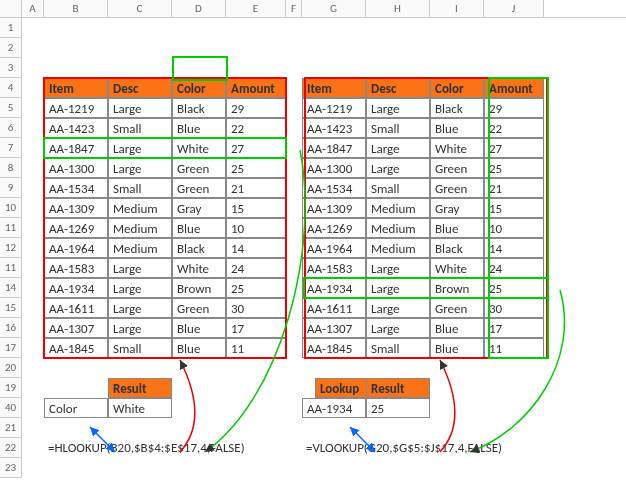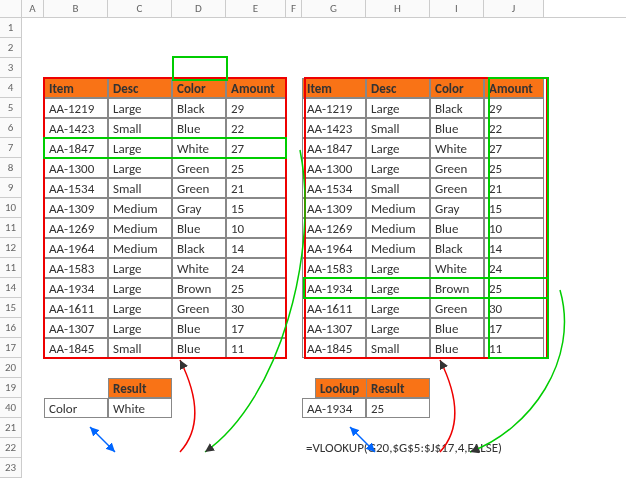--- a/index.html
+++ b/index.html
@@ -175,20 +175,21 @@
       <div class="cell td" style="left: 408px; top: 320px; width: 54px;">Blue</div>
       <div class="cell td" style="left: 204px; top: 320px; width: 60px;">11</div>
       <div class="cell td" style="left: 462px; top: 320px; width: 60px;">11</div>
       <div class="cell th" style="left: 86px; top: 360px; width: 64px;">Result</div>
       <div class="cell td" style="left: 22px; top: 380px; width: 64px;">Color</div>
       <div class="cell td" style="left: 86px; top: 380px; width: 64px;">White</div>
       <div class="cell th" style="left: 293px; top: 360px; width: 84px;">Lookup</div>
       <div class="cell th" style="left: 344px; top: 360px; width: 64px;">Result</div>
       <div class="cell td" style="left: 280px; top: 380px; width: 64px;">AA-1934</div>
       <div class="cell td" style="left: 344px; top: 380px; width: 64px;">25</div>
+      <div class="cell" style="left: 22px; top: 420px; width: 260px;">=HLOOKUP(B20,$B$4:$E$17,4,FALSE)</div>
       <div class="cell" style="left: 280px; top: 420px; width: 260px;">=VLOOKUP(G20,$G$5:$J$17,4,FALSE)</div>
     </div>
 
   <div class="redbox" style="left:43px;top:77px;width:244px;height:282px"></div>
   <div class="redbox" style="left:304px;top:77px;width:244px;height:282px"></div>
 
   <div class="greenbox" style="left:172px;top:56px;width:56px;height:25px"></div>
   <div class="greenbox" style="left:43px;top:137px;width:244px;height:22px"></div>
   <div class="greenbox" style="left:488px;top:77px;width:61px;height:282px"></div>
   <div class="greenbox" style="left:303px;top:277px;width:246px;height:22px"></div>

